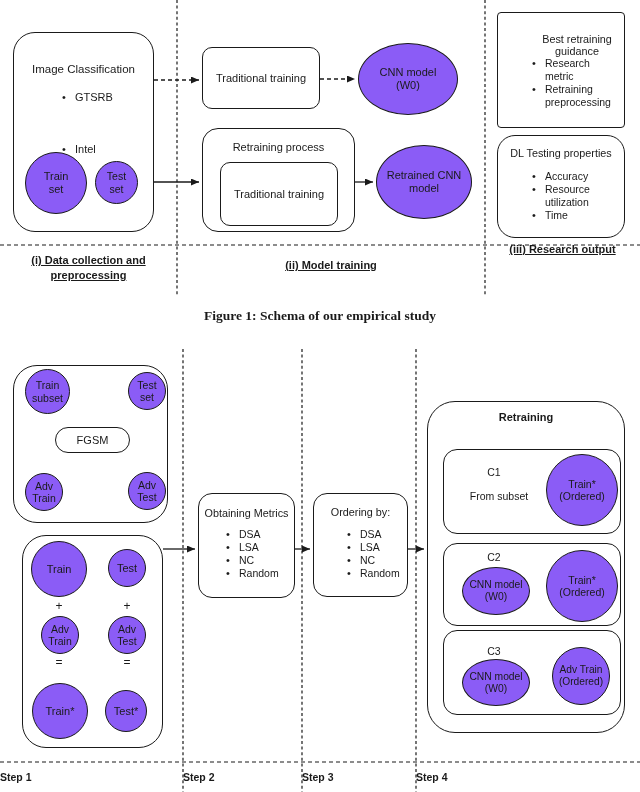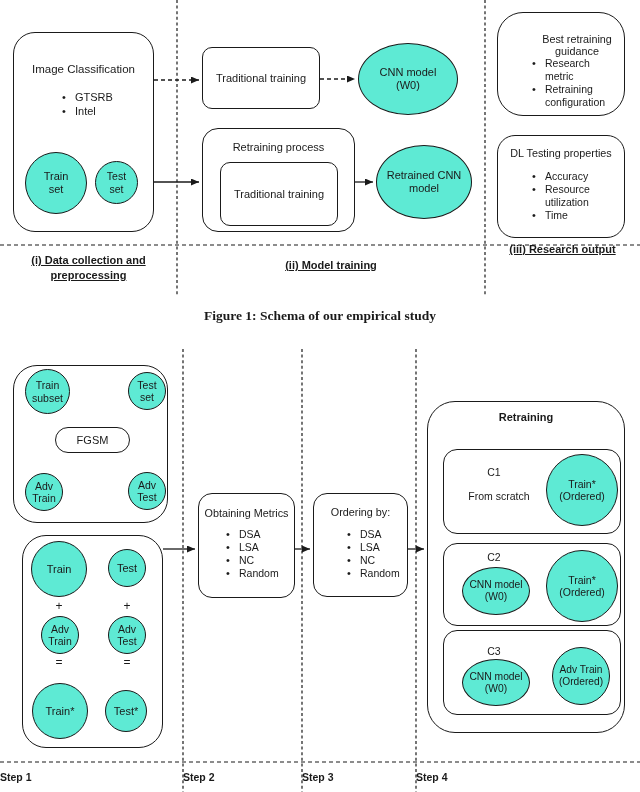--- a/index.html
+++ b/index.html
@@ -22,21 +22,21 @@
     position: absolute;
     border: 1.4px solid #1a1a1a;
     background: #ffffff;
     box-sizing: border-box;
     z-index: 1;
   }
   .circle {
     position: absolute;
     border: 1.4px solid #1a1a1a;
     border-radius: 50%;
-    background: #5eead4;
+    background: #8b5cf6;
     box-sizing: border-box;
     display: flex;
     align-items: center;
     justify-content: center;
     text-align: center;
     white-space: pre-line;
     font-size: 10.5px;
     line-height: 1.15;
     z-index: 2;
   }
@@ -133,46 +133,46 @@
 
     <line x1="163" y1="549" x2="195" y2="549" stroke="#1a1a1a" stroke-width="1.3" marker-end="url(#ah)"></line>
     <line x1="295" y1="549" x2="310" y2="549" stroke="#1a1a1a" stroke-width="1.3" marker-end="url(#ah)"></line>
     <line x1="408" y1="549" x2="424" y2="549" stroke="#1a1a1a" stroke-width="1.3" marker-end="url(#ah)"></line>
   </svg>
 
   <div class="box" style="left:13px; top:32px; width:141px; height:200px; border-radius:22px;">
     <div class="ctr node-title" style="margin-top:30px; font-size:11.5px;">Image Classification</div>
     <ul class="blist" style="left:48px; top:57px;">
       <li style="font-size:11px; line-height:14px;">GTSRB</li>
-      <li style="font-size:11px; line-height:14px;">Intel</li>
+      <li style="font-size:11px; line-height:14px;margin-top:38px;">Intel</li>
     </ul>
     <div class="circle" style="left:11px; top:119px; width:62px; height:62px; font-size:11px;">Train
 set</div>
     <div class="circle" style="left:81px; top:128px; width:43px; height:43px;">Test
 set</div>
   </div>
 
   <div class="box ctr node-title" style="left:202px; top:47px; width:118px; height:62px; border-radius:10px;">Traditional training</div>
 
   <div class="circle" style="left:358px; top:43px; width:100px; height:72px; font-size:11px;">CNN model
 (W0)</div>
 
   <div class="box" style="left:202px; top:128px; width:153px; height:104px; border-radius:16px;">
     <div class="ctr node-title" style="margin-top:12px;">Retraining process</div>
     <div class="box ctr node-title" style="left:17px; top:33px; width:118px; height:64px; border-radius:10px;">Traditional training</div>
   </div>
 
   <div class="circle" style="left:376px; top:145px; width:96px; height:74px; font-size:11px;">Retrained CNN
 model</div>
 
-  <div class="box" style="left:497px; top:12px; width:128px; height:104px; border-radius:26px;padding-left:32px;">
+  <div class="box" style="left:497px; top:12px; width:128px; height:116px; border-radius:4px;padding-left:32px;">
     <div class="ctr node-title" style="margin-top:20px; font-size:10.8px;">Best retraining guidance</div>
     <ul class="blist" style="left:34px; top:44px; width:86px;">
       <li>Research metric</li>
-      <li style="width:72px;">Retraining configuration</li>
+      <li style="width:72px;">Retraining preprocessing</li>
     </ul>
   </div>
 
   <div class="box" style="left:497px; top:135px; width:128px; height:103px; border-radius:18px;">
     <div class="ctr node-title" style="margin-top:11px; font-size:10.8px;">DL Testing properties</div>
     <ul class="blist" style="left:34px; top:34px; width:86px;">
       <li>Accuracy</li>
       <li style="width:62px;">Resource utilization</li>
       <li>Time</li>
     </ul>
@@ -230,21 +230,21 @@
       <li>NC</li>
       <li>Random</li>
     </ul>
   </div>
 
   <div class="box" style="left:427px; top:401px; width:198px; height:332px; border-radius:28px;">
     <div class="ctr" style="margin-top:9px; font-weight:bold; font-size:11px;">Retraining</div>
 
     <div class="box" style="left:15px; top:47px; width:178px; height:85px; border-radius:14px;">
       <div class="txt ctr" style="left:15px; top:16px; width:70px; height:12px; font-size:10.5px;">C1</div>
-      <div class="txt ctr" style="left:5px; top:40px; width:100px; height:12px; font-size:10.5px;">From scratch</div>
+      <div class="txt ctr" style="left:5px; top:40px; width:100px; height:12px; font-size:10.5px;">From subset</div>
       <div class="circle" style="left:102px; top:4px; width:72px; height:72px;">Train*
 (Ordered)</div>
     </div>
 
     <div class="box" style="left:15px; top:141px; width:178px; height:83px; border-radius:14px;">
       <div class="txt ctr" style="left:15px; top:7px; width:70px; height:12px; font-size:10.5px;">C2</div>
       <div class="circle ellipse" style="left:18px; top:23px; width:68px; height:48px; font-size:10.3px;">CNN model
 (W0)</div>
       <div class="circle" style="left:102px; top:6px; width:72px; height:72px;">Train*
 (Ordered)</div>

